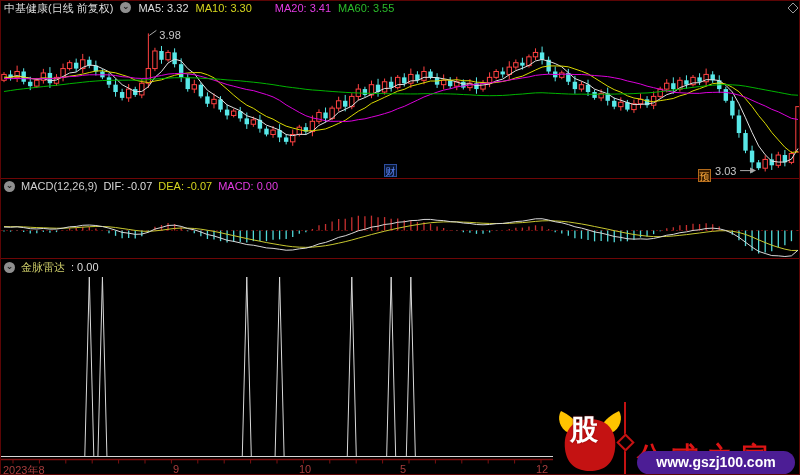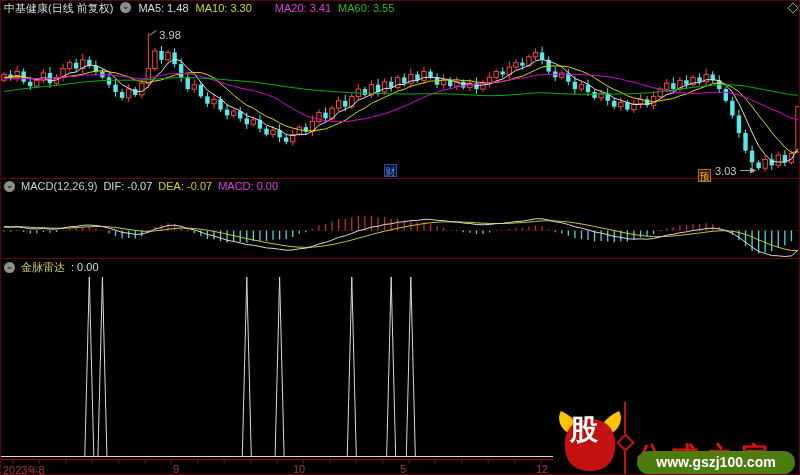--- a/index.html
+++ b/index.html
@@ -22,21 +22,21 @@
   .badge{position:absolute;width:13px;height:13px;font-size:10px;line-height:13px;text-align:center;
          border:1px solid;box-sizing:border-box;}
   .badge-blue{background:#0a1733;border-color:#2c4d9e;color:#5b86ff;}
   .badge-orange{background:#3a1c00;border-color:#b36a1a;color:#ffab3d;}
   #logo{position:absolute;left:552px;top:388px;width:248px;height:87px;background:#000;}
   #logo-divider{position:absolute;left:71px;top:13px;width:2px;height:72px;background:#c41212;}
   #logo-diamond{position:absolute;left:66px;top:47px;width:9px;height:9px;background:#000;
                 border:2px solid #c41212;transform:rotate(45deg);}
   #logo-brand{position:absolute;left:84px;top:26px;width:160px;font-size:26px;font-weight:bold;
               color:#dd1414;letter-spacing:9px;white-space:nowrap;margin-top:24px;}
-  #logo-pill{position:absolute;left:84px;top:62px;width:158px;height:23px;background:#4d7c0f;
+  #logo-pill{position:absolute;left:84px;top:62px;width:158px;height:23px;background:#4c1d95;
              border-radius:12px;color:#fff;font-weight:bold;font-size:14px;line-height:23px;
              text-align:center;white-space:nowrap;}
   #bull{position:absolute;left:4px;top:20px;width:66px;height:64px;}
   #bull-char{position:absolute;left:17px;top:22px;font-size:28px;font-weight:bold;color:#fff;
              text-shadow:0 0 2px #800;}
   svg text{font-family:"Liberation Sans","DejaVu Sans",sans-serif;}
 </style>
 </head>
 <body>
 
@@ -472,21 +472,21 @@
       <text x="158.36363636363637" y="38.39603960396037" fill="#c8c8c8" font-size="11">3.98</text>
       <text x="714.0661157024794" y="173.60396039603964" fill="#c8c8c8" font-size="11">3.03</text>
       <line x1="739.0661157024794" y1="169.60396039603964" x2="750.0661157024794" y2="169.60396039603964" stroke="#aaa" stroke-width="1"></line>
       <polygon points="749.0661157024794,166.60396039603964 755.0661157024794,169.60396039603964 749.0661157024794,172.60396039603964" fill="#aaa"></polygon>
       <polygon points="792,2 797,7 792,12 787,7" fill="none" stroke="#9a9a9a" stroke-width="1"></polygon>
     </svg>
 
   <div id="hline1" class="hline">
       <span class="tok" style="color: rgb(222, 222, 222);">中基健康(日线 前复权)</span>
       <span class="collapse-icon">⌄</span>
-      <span class="tok" style="color: rgb(222, 222, 222);">MA5: 1.48</span>
+      <span class="tok" style="color: rgb(222, 222, 222);">MA5: 3.32</span>
       <span class="tok" style="color: rgb(214, 214, 30);">MA10: 3.30</span>
       <span class="tok" style="color: rgb(226, 59, 226); margin-left: 16px;">MA20: 3.41</span>
       <span class="tok" style="color: rgb(43, 187, 43);">MA60: 3.55</span>
     </div>
 
   <div id="macd-label" class="panel-label">
       <span class="collapse-icon">⌄</span>
       <span class="tok" style="color: rgb(208, 208, 208);">MACD(12,26,9)</span>
       <span class="tok" style="color: rgb(222, 222, 222); text-align: center;">DIF: -0.07</span>
       <span class="tok" style="color: rgb(214, 214, 30);">DEA: -0.07</span>
@@ -495,21 +495,21 @@
 
   <div id="radar-label" class="panel-label">
     <span class="collapse-icon">⌄</span>
     <span style="color:#cfcf6a">金脉雷达</span>
     <span style="color:#dedede">: 0.00</span>
   </div>
 
   <div id="axis-labels">
       <span class="axis-label" style="left: 2px;">2023年8</span>
       <span class="axis-label" style="left: 172px;">9</span>
-      <span class="axis-label" style="left: 292px;">10</span>
+      <span class="axis-label" style="left: 298px;">10</span>
       <span class="axis-label" style="left: 399px;">5</span>
       <span class="axis-label" style="left: 535px;">12</span>
     </div>
   <div id="badges">
       <div class="badge badge-blue" style="left: 383px; top: 163px;">财</div>
       <div class="badge badge-orange" style="left: 697px; top: 168px;">预</div>
     </div>
 
   <div id="logo">
     <svg id="bull" viewBox="0 0 66 64">

